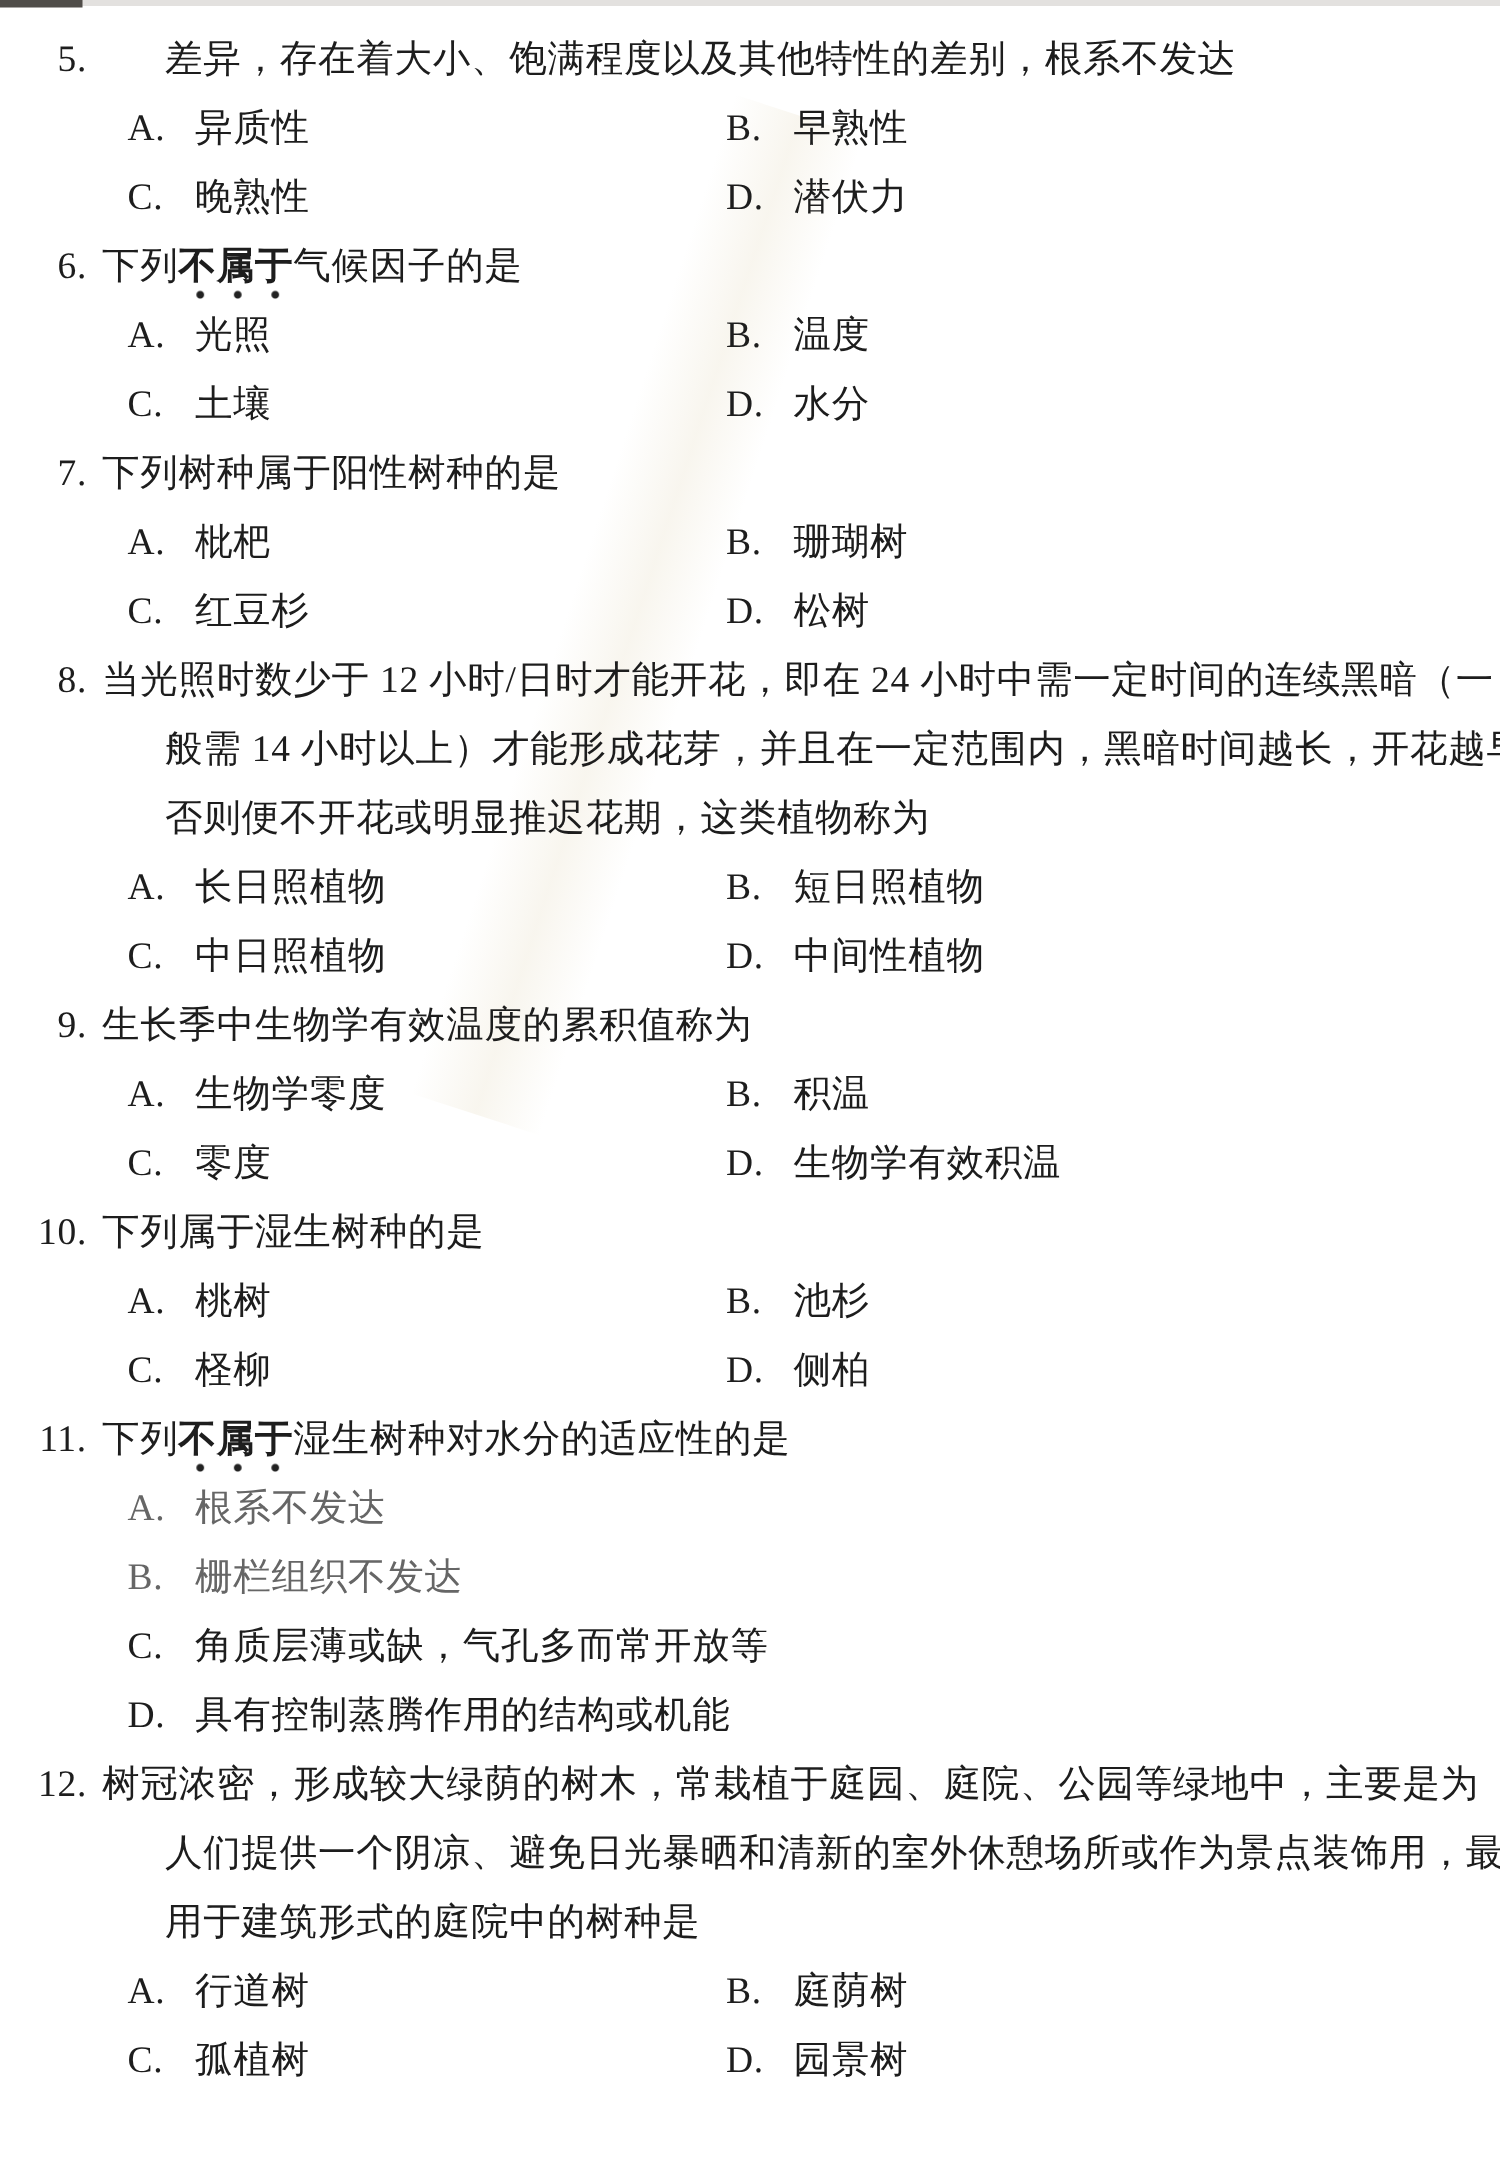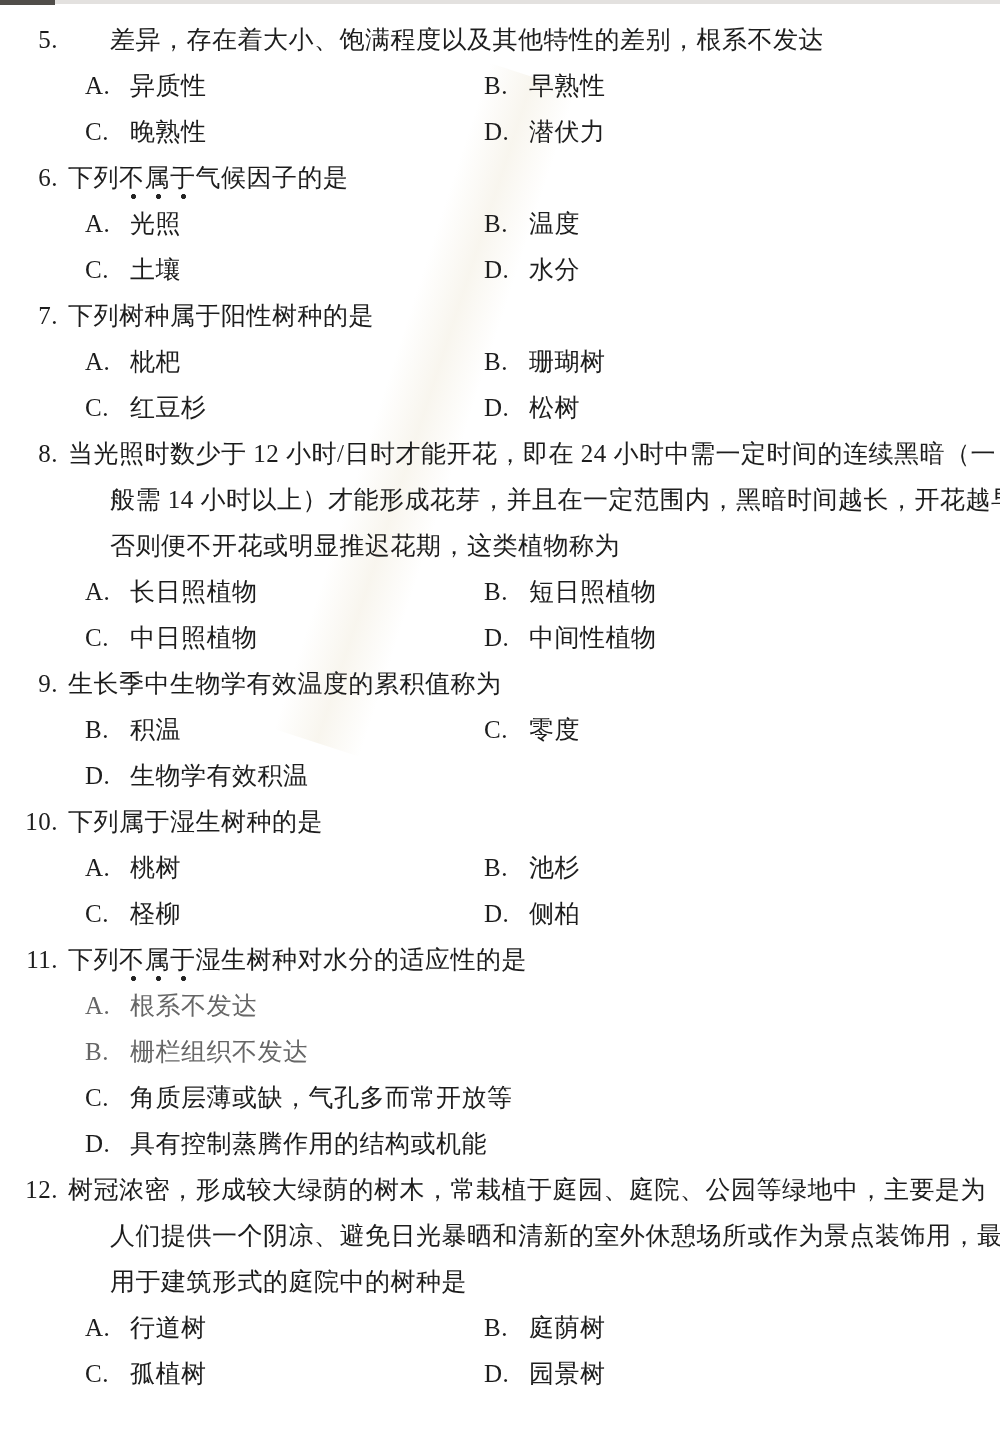--- a/index.html
+++ b/index.html
@@ -83,20 +83,21 @@
   }
   .opt.faded {
     color: #666666;
   }
   .emph {
     background-image: radial-gradient(circle, #222222 2.2px, rgba(0,0,0,0) 2.9px);
     background-size: 1em 7px;
     background-repeat: repeat-x;
     background-position: 2px 100%;
     padding-bottom: 9px;
+    font-weight: bold;
   }
 </style>
 </head>
 <body>
 
 <div class="scan-bar-top"></div>
 <div class="scan-corner"></div>
 <div class="scan-streak"></div>
 
 <div class="page">
@@ -144,20 +145,21 @@
       <div class="opt"><span class="olabel">B.</span><span>短日照植物</span></div>
       <div class="opt"><span class="olabel">C.</span><span>中日照植物</span></div>
       <div class="opt"><span class="olabel">D.</span><span>中间性植物</span></div>
     </div>
   </div>
 
   <div class="question">
     <span class="qnum">9.</span>
     <div class="line first">生长季中生物学有效温度的累积值称为</div>
     <div class="opts">
+      <div class="opt"><span class="olabel">A.</span><span>生物学零度</span></div>
       <div class="opt"><span class="olabel">B.</span><span>积温</span></div>
       <div class="opt"><span class="olabel">C.</span><span>零度</span></div>
       <div class="opt"><span class="olabel">D.</span><span>生物学有效积温</span></div>
     </div>
   </div>
 
   <div class="question">
     <span class="qnum">10.</span>
     <div class="line first">下列属于湿生树种的是</div>
     <div class="opts">

